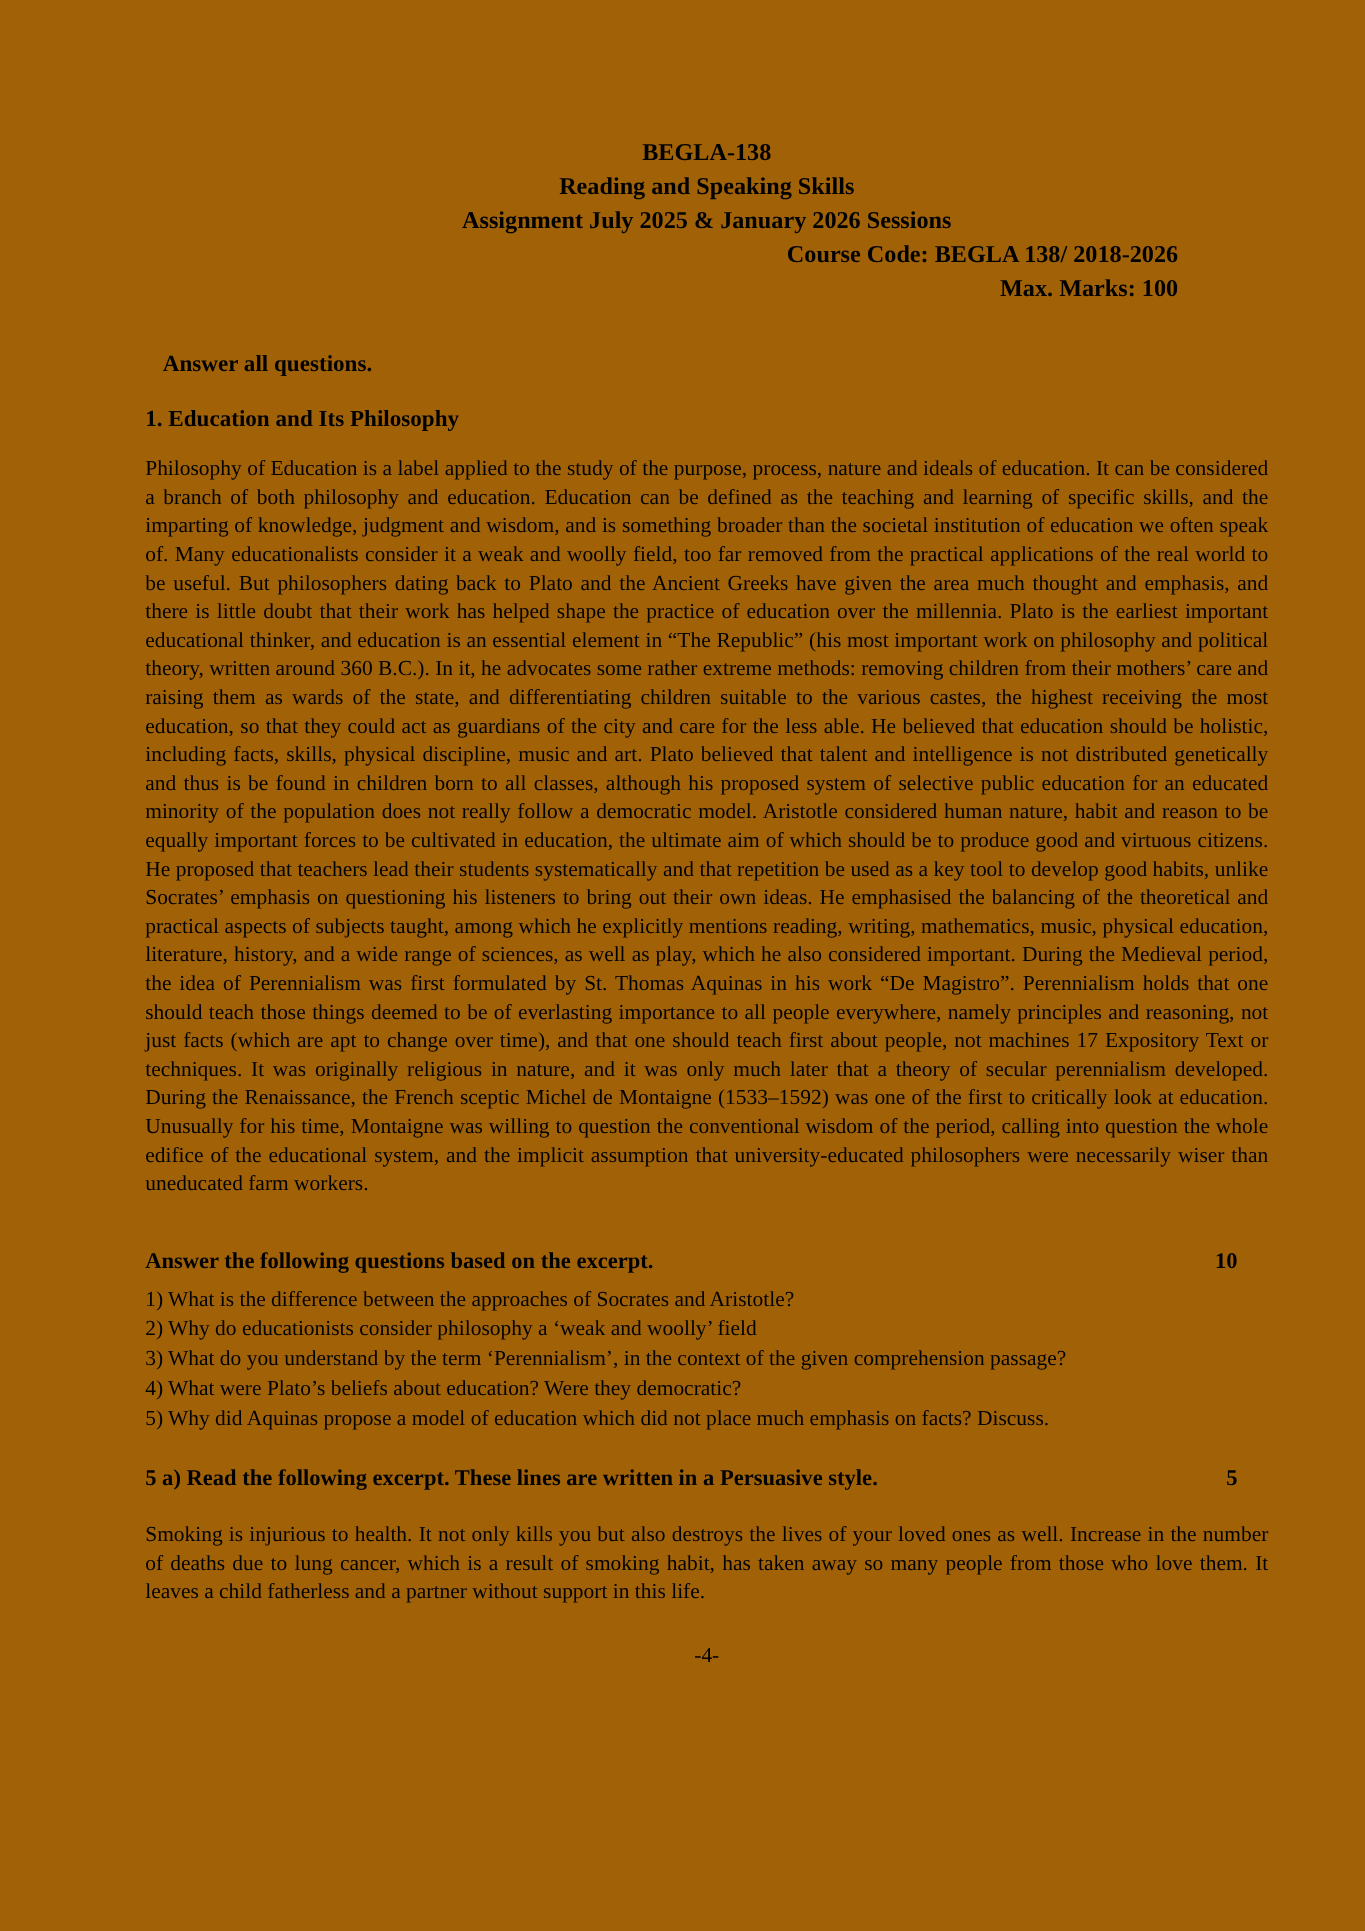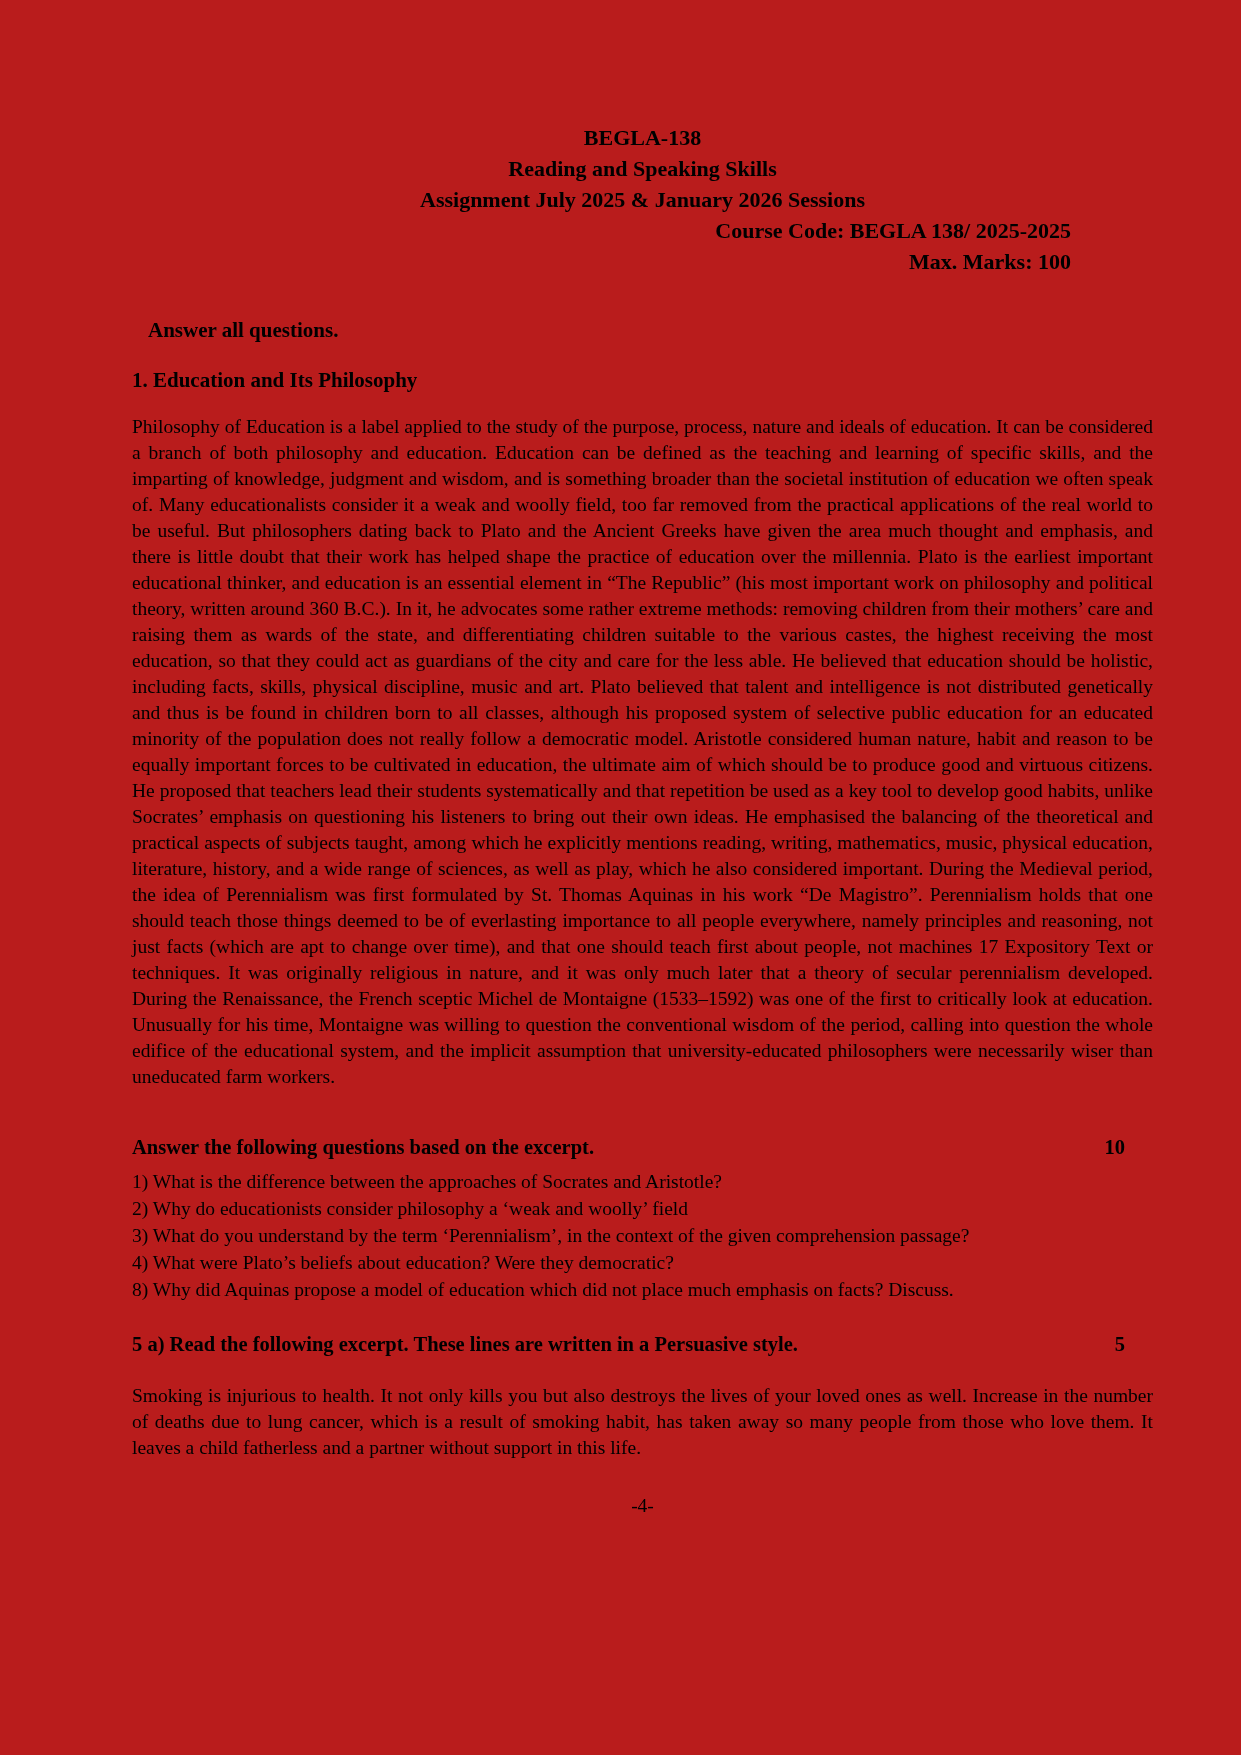--- a/index.html
+++ b/index.html
@@ -7,21 +7,21 @@
     width: 1241px; height: 1755px;
     color: #000;
     font-family: "Liberation Serif", "DejaVu Serif", serif;
     -webkit-font-smoothing: antialiased;
   }
   .page {
     box-sizing: border-box;
     width: 1241px; height: 1755px;
     padding: 122px 88px 0 132px;
     position: relative;
-    background: #b91c1c;
+    background: #a16207;
   }
   .title-block {
     text-align: center;
     font-weight: bold;
     font-size: 22px;
     line-height: 31px;
   }
   .right-line {
     text-align: right;
     font-weight: bold;
@@ -81,40 +81,40 @@
 <body>
 
 <div class="page">
 
   <div class="title-block">
     <div>BEGLA-138</div>
     <div>Reading and Speaking Skills</div>
     <div>Assignment July 2025 &amp; January 2026 Sessions</div>
   </div>
 
-  <div class="right-line">Course Code: BEGLA 138/ 2025-2025</div>
+  <div class="right-line">Course Code: BEGLA 138/ 2018-2026</div>
   <div class="right-line">Max. Marks: 100</div>
 
   <div class="instruction">Answer all questions.</div>
 
   <div class="sec-heading">1. Education and Its Philosophy</div>
 
   <p class="passage">Philosophy of Education is a label applied to the study of the purpose, process, nature and ideals of education. It can be considered a branch of both philosophy and education. Education can be defined as the teaching and learning of specific skills, and the imparting of knowledge, judgment and wisdom, and is something broader than the societal institution of education we often speak of. Many educationalists consider it a weak and woolly field, too far removed from the practical applications of the real world to be useful. But philosophers dating back to Plato and the Ancient Greeks have given the area much thought and emphasis, and there is little doubt that their work has helped shape the practice of education over the millennia. Plato is the earliest important educational thinker, and education is an essential element in “The Republic” (his most important work on philosophy and political theory, written around 360 B.C.). In it, he advocates some rather extreme methods: removing children from their mothers’ care and raising them as wards of the state, and differentiating children suitable to the various castes, the highest receiving the most education, so that they could act as guardians of the city and care for the less able. He believed that education should be holistic, including facts, skills, physical discipline, music and art. Plato believed that talent and intelligence is not distributed genetically and thus is be found in children born to all classes, although his proposed system of selective public education for an educated minority of the population does not really follow a democratic model. Aristotle considered human nature, habit and reason to be equally important forces to be cultivated in education, the ultimate aim of which should be to produce good and virtuous citizens. He proposed that teachers lead their students systematically and that repetition be used as a key tool to develop good habits, unlike Socrates’ emphasis on questioning his listeners to bring out their own ideas. He emphasised the balancing of the theoretical and practical aspects of subjects taught, among which he explicitly mentions reading, writing, mathematics, music, physical education, literature, history, and a wide range of sciences, as well as play, which he also considered important. During the Medieval period, the idea of Perennialism was first formulated by St. Thomas Aquinas in his work “De Magistro”. Perennialism holds that one should teach those things deemed to be of everlasting importance to all people everywhere, namely principles and reasoning, not just facts (which are apt to change over time), and that one should teach first about people, not machines 17 Expository Text or techniques. It was originally religious in nature, and it was only much later that a theory of secular perennialism developed. During the Renaissance, the French sceptic Michel de Montaigne (1533–1592) was one of the first to critically look at education. Unusually for his time, Montaigne was willing to question the conventional wisdom of the period, calling into question the whole edifice of the educational system, and the implicit assumption that university-educated philosophers were necessarily wiser than uneducated farm workers.</p>
 
   <div class="q-row first">
     <span>Answer the following questions based on the excerpt.</span>
     <span class="marks">10</span>
   </div>
 
   <div class="questions">
     <div>1) What is the difference between the approaches of Socrates and Aristotle?</div>
     <div>2) Why do educationists consider philosophy a ‘weak and woolly’ field</div>
     <div>3) What do you understand by the term ‘Perennialism’, in the context of the given comprehension passage?</div>
     <div>4) What were Plato’s beliefs about education?  Were they democratic?</div>
-    <div>8) Why did Aquinas propose a model of education which did not place much emphasis on facts? Discuss.</div>
+    <div>5) Why did Aquinas propose a model of education which did not place much emphasis on facts? Discuss.</div>
   </div>
 
   <div class="q-row second">
     <span>5 a) Read the following excerpt. These lines are written in a Persuasive style.</span>
     <span class="marks">5</span>
   </div>
 
   <p class="excerpt">Smoking is injurious to health. It not only kills you but also destroys the lives of your loved ones as well. Increase in the number of deaths due to lung cancer, which is a result of smoking habit, has taken away so many people from those who love them. It leaves a child fatherless and a partner without support in this life.</p>
 
   <div class="footer">-4-</div>

